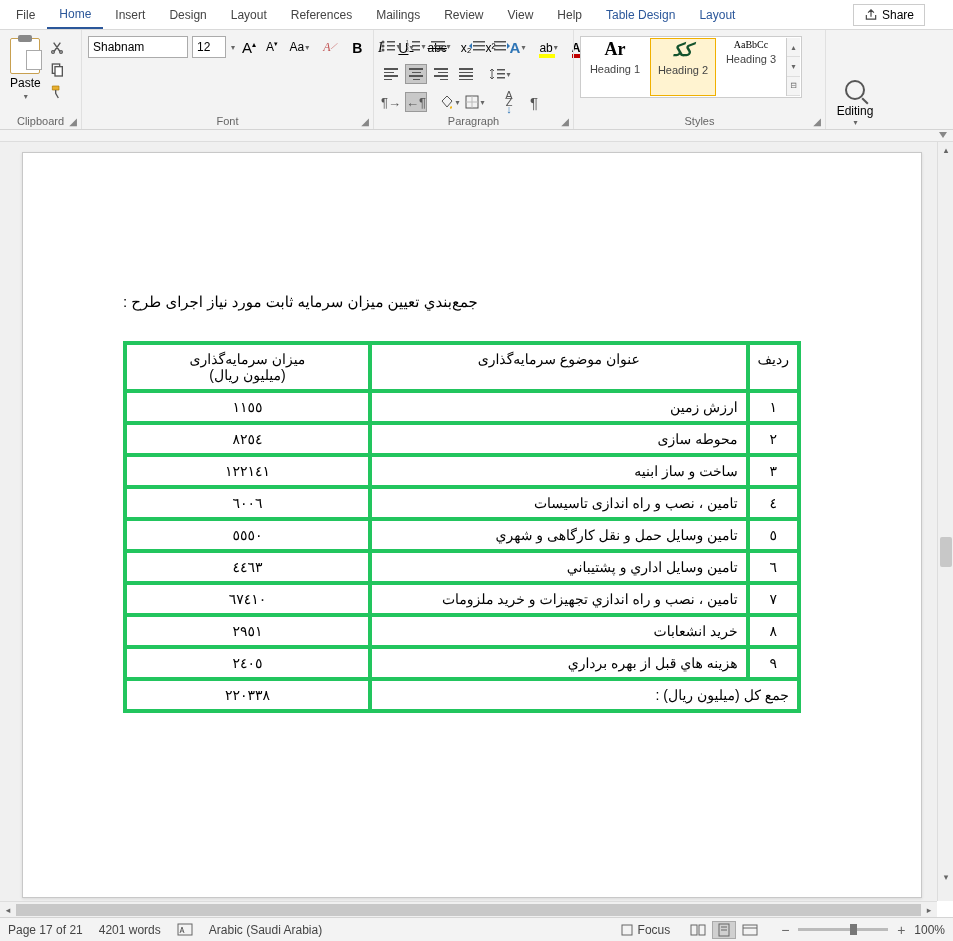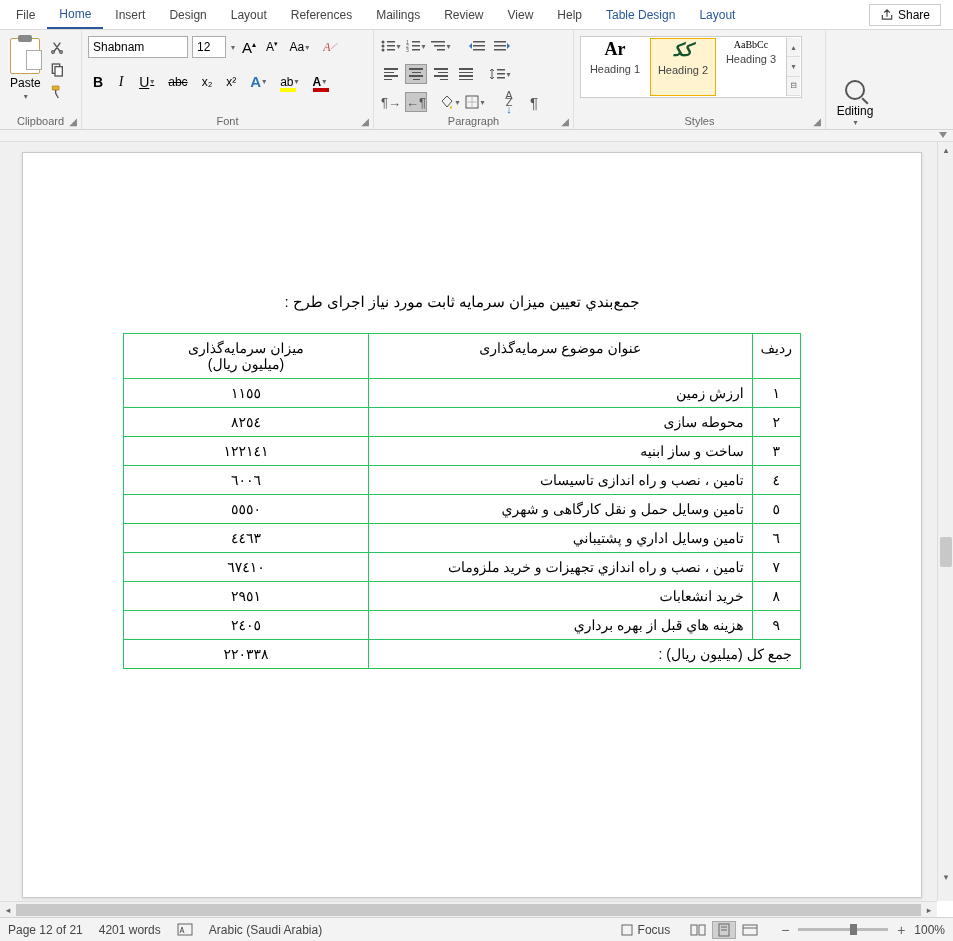--- a/index.html
+++ b/index.html
@@ -3,21 +3,21 @@
 <meta charset="utf-8">
 <style>
 * { box-sizing: border-box; margin: 0; padding: 0; }
 body { font-family: 'Segoe UI', Tahoma, sans-serif; font-size: 12px; background: #fff; overflow: hidden; width: 953px; height: 941px; position: relative; }
 
 
 .menubar { display: flex; align-items: center; height: 30px; background: #fff; border-bottom: 1px solid #d9d9d9; padding: 0 4px; }
 .menu-item { padding: 6px 12px; color: #444; cursor: pointer; }
 .menu-item.active { color: #2b579a; border-bottom: 2px solid #2b579a; }
 .menu-item.contextual { color: #2b579a; }
-.share-btn { margin-left: auto; margin-right: 8px; border: 1px solid #ccc; padding: 3px 10px; display: flex; align-items: center; gap: 4px; cursor: pointer; }
+.share-btn { margin-left: auto; margin-right: 24px; border: 1px solid #ccc; padding: 3px 10px; display: flex; align-items: center; gap: 4px; cursor: pointer; }
 
 
 .ribbon { display: flex; height: 100px; background: #f3f3f3; border-bottom: 1px solid #d4d4d4; }
 .ribbon-group { border-right: 1px solid #e0e0e0; padding: 2px 6px; display: flex; flex-direction: column; position: relative; }
 .group-label { position: absolute; bottom: 2px; left: 0; right: 0; text-align: center; font-size: 11px; color: #666; }
 .group-label .launcher { position: absolute; right: 4px; bottom: 0; font-size: 10px; color: #888; cursor:pointer; }
 .ribbon-top { flex: 1; display: flex; align-items: flex-start; gap: 4px; padding-top: 4px; }
 .collapse-btn { position: absolute; right: 8px; bottom: 4px; cursor: pointer; color: #666; }
 
 
@@ -67,23 +67,23 @@
 .find-icon::after { content:''; position:absolute; width:8px; height:2px; background:#555; bottom:-4px; right:-6px; transform:rotate(45deg);}
 
 
 .ruler-row { height: 12px; background: #f3f3f3; border-bottom: 1px solid #ddd; position: relative; }
 .ruler-row .tri { position:absolute; right:6px; top:2px; width:0; height:0; border-left:4px solid transparent; border-right:4px solid transparent; border-top:6px solid #888;}
 
 
 .doc-area { position: absolute; top: 142px; bottom: 40px; left: 0; right: 16px; background: #f0f0f0; overflow: hidden; }
 .page { position: absolute; left: 22px; top: 10px; width: 900px; height: 746px; background: #fff; border: 1px solid #c8c8c8; box-shadow: 0 1px 3px rgba(0,0,0,0.1); }
 .doc-content { padding: 140px 120px 40px 100px; direction: rtl; font-family: 'Tahoma', sans-serif; color: #000; }
-.doc-title { font-size: 15px; text-align: center; margin-bottom: 22px; }
+.doc-title { font-size: 15px; text-align: left; margin-bottom: 30px; }
 table.data { width: 100%; border-collapse: collapse; font-size: 14px; direction: rtl; }
-table.data th, table.data td { border: 1px solid #22c55e; padding: 6px 8px; vertical-align: top; }
+table.data th, table.data td { border: 4px solid #22c55e; padding: 6px 8px; vertical-align: top; }
 table.data th { font-weight: normal; text-align: center; }
 .col-num { width: 45px; text-align: center; }
 .col-amt { text-align: center; width: 245px; }
 .caption { text-align: center; margin-top: 8px; font-size: 14px; }
 
 
 .vscroll { position: absolute; top: 142px; bottom: 40px; right: 0; width: 16px; background: #f0f0f0; border-left: 1px solid #ddd; }
 .vscroll .thumb { position: absolute; left: 2px; width: 12px; top: 395px; height: 30px; background: #c8c8c8; border-radius: 2px; }
 .vscroll .arr { position:absolute; left:0; width:16px; height:16px; display:flex; align-items:center; justify-content:center; font-size:9px; color:#666; cursor:pointer;}
 .vscroll .arr.up{top:0;} .vscroll .arr.dn{bottom:16px;}
@@ -151,21 +151,21 @@
         <svg class="small-icon" viewBox="0 0 24 24">
             <path fill="#e8b030" stroke="#aa7700" d="M5 3h10v6H5z"></path>
             <path fill="none" stroke="#555" stroke-width="2" d="M10 9v5l4 7"></path>
           </svg>
       </div>
     </div>
     <div class="group-label"><span>Clipboard</span><span class="launcher">◢</span></div>
   </div>
 
   <div class="ribbon-group font-wrap">
-    <div class="ribbon-top" style="flex-direction:column; gap:6px;">
+    <div class="ribbon-top" style="flex-direction:row; gap:6px;">
       <div class="font-row">
         <input class="font-name" value="Shabnam" style="">
         <input class="font-size" value="12" style="">
         <span class="dd-arrow">▾</span>
         <span class="inc-dec" style="font-size:15px"><span>A</span><sup style="font-size:8px">▴</sup></span>
         <span class="inc-dec" style="font-size:12px"><span>A</span><sup style="font-size:7px">▾</sup></span>
         <span class="font-btn">
             <span>Aa</span>
             <span class="dd-arrow">▾</span>
           </span>
@@ -444,21 +444,21 @@
 </div>
 <div class="hscroll">
   <div class="arr">◂</div>
   <div class="track">
       <div class="thumb"></div>
     </div>
   <div class="arr">▸</div>
 </div>
 
 <div class="statusbar">
-  <span>Page 12 of 21</span>
+  <span>Page 17 of 21</span>
   <span>4201 words</span>
   <svg width="16" height="14">
       <rect x="1" y="1" width="14" height="11" fill="none" stroke="#666"></rect>
       <path d="M3 10 l2-6 l2 6 M4 8 h2" fill="none" stroke="#666"></path>
     </svg>
   <span>Arabic (Saudi Arabia)</span>
   <span class="spacer"></span>
   <span style="display:flex;align-items:center;gap:4px">
       <svg width="14" height="14">
         <rect x="2" y="2" width="10" height="10" fill="none" stroke="#666"></rect>

